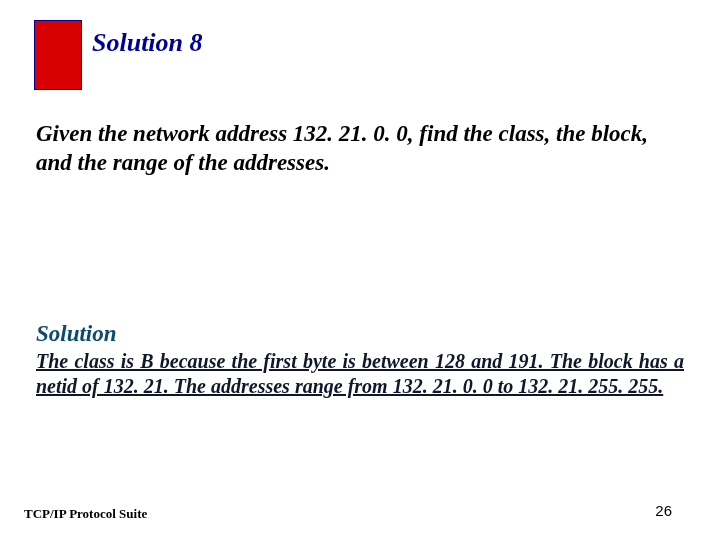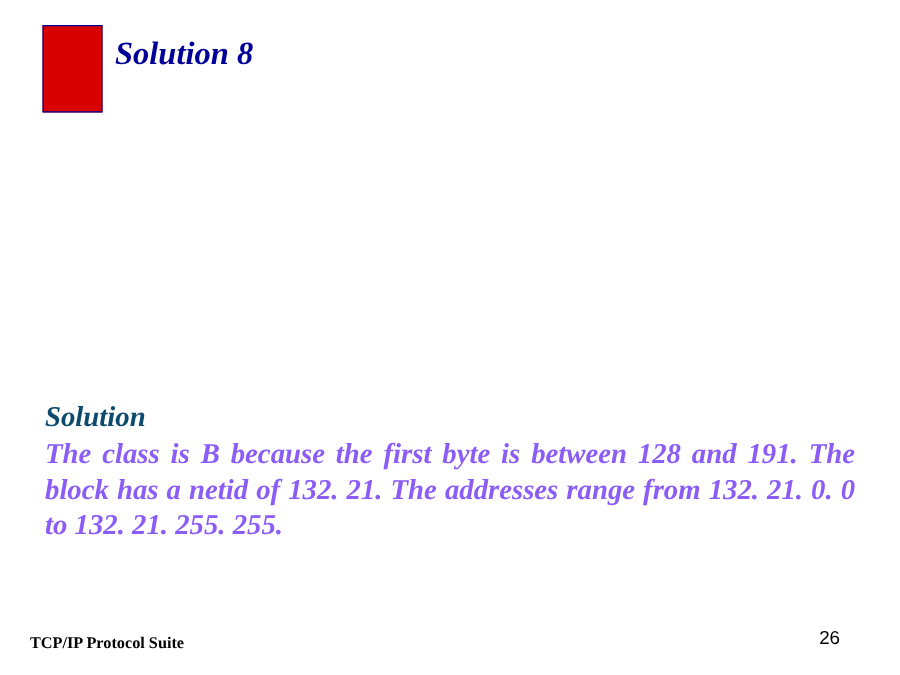--- a/index.html
+++ b/index.html
@@ -42,26 +42,27 @@
     width: 648px;
   }
   .solution-label {
     font-size: 23px;
     font-style: italic;
     font-weight: bold;
     color: #0c4a6e;
     line-height: 1.25;
   }
   .solution-body {
-    font-size: 23px;
+    font-size: 20px;
     font-style: italic;
     font-weight: bold;
-    color: #8b5cf6;
+    color: #0f172a;
     line-height: 1.25;
     text-align: justify;
+    text-decoration: underline;
   }
   .footer-left {
     position: absolute;
     left: 14px;
     bottom: 18px;
     font-family: "Times New Roman", Times, serif;
     font-size: 13px;
     font-weight: bold;
     color: #000000;
     margin-left: 10px;
@@ -80,20 +81,21 @@
 
 <div class="slide">
 
   <div class="red-box"></div>
 
   <div class="title">
     <span>Solution</span>
     <span class="num">8</span>
   </div>
 
+  <div class="question">Given the network address 132. 21. 0. 0, find the class, the block, and the range of the addresses.</div>
 
   <div class="solution-block">
     <div class="solution-label">Solution</div>
     <div class="solution-body">The class is B because the first byte is between 128 and 191. The block has a netid of 132. 21. The addresses range from 132. 21. 0. 0 to 132. 21. 255. 255.</div>
   </div>
 
   <div class="footer-left">TCP/IP Protocol Suite</div>
   <div class="footer-right">26</div>
 
 </div>

